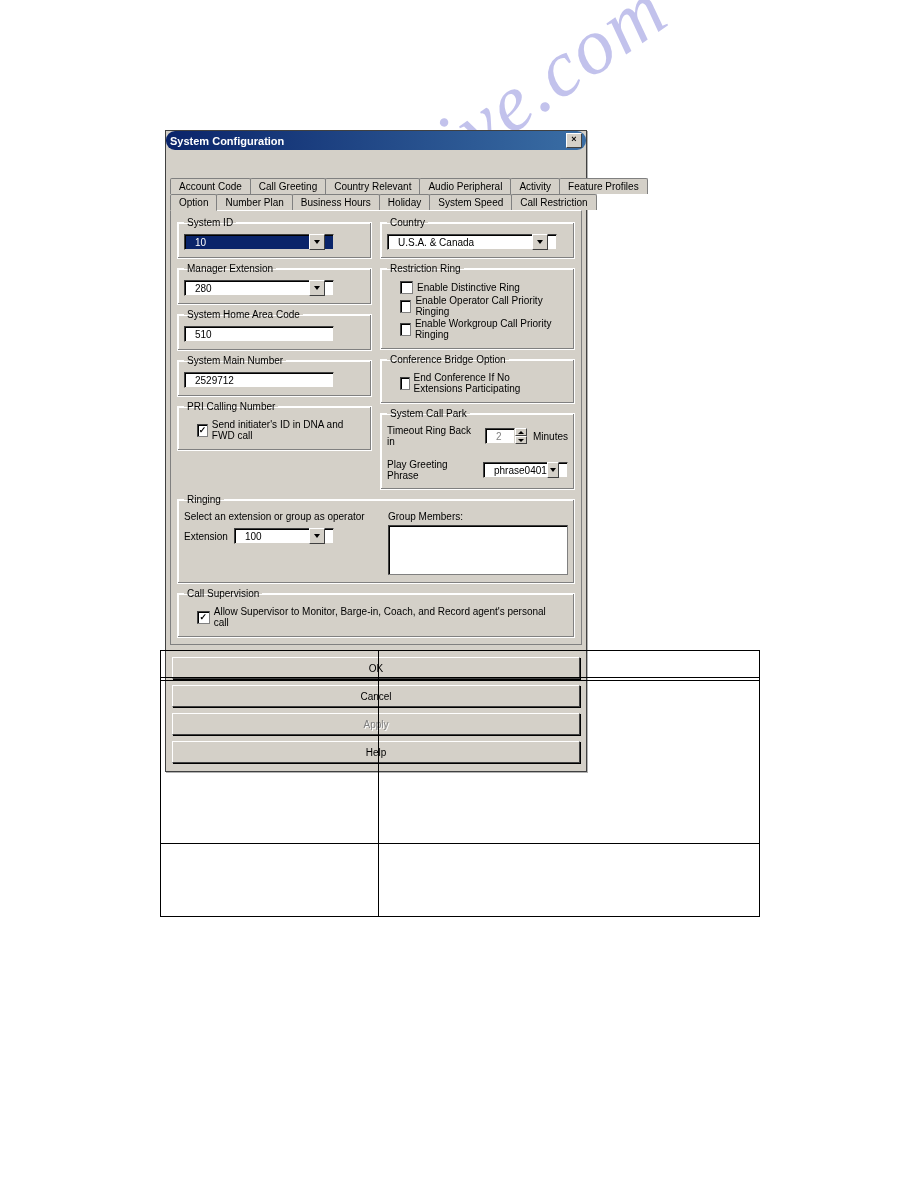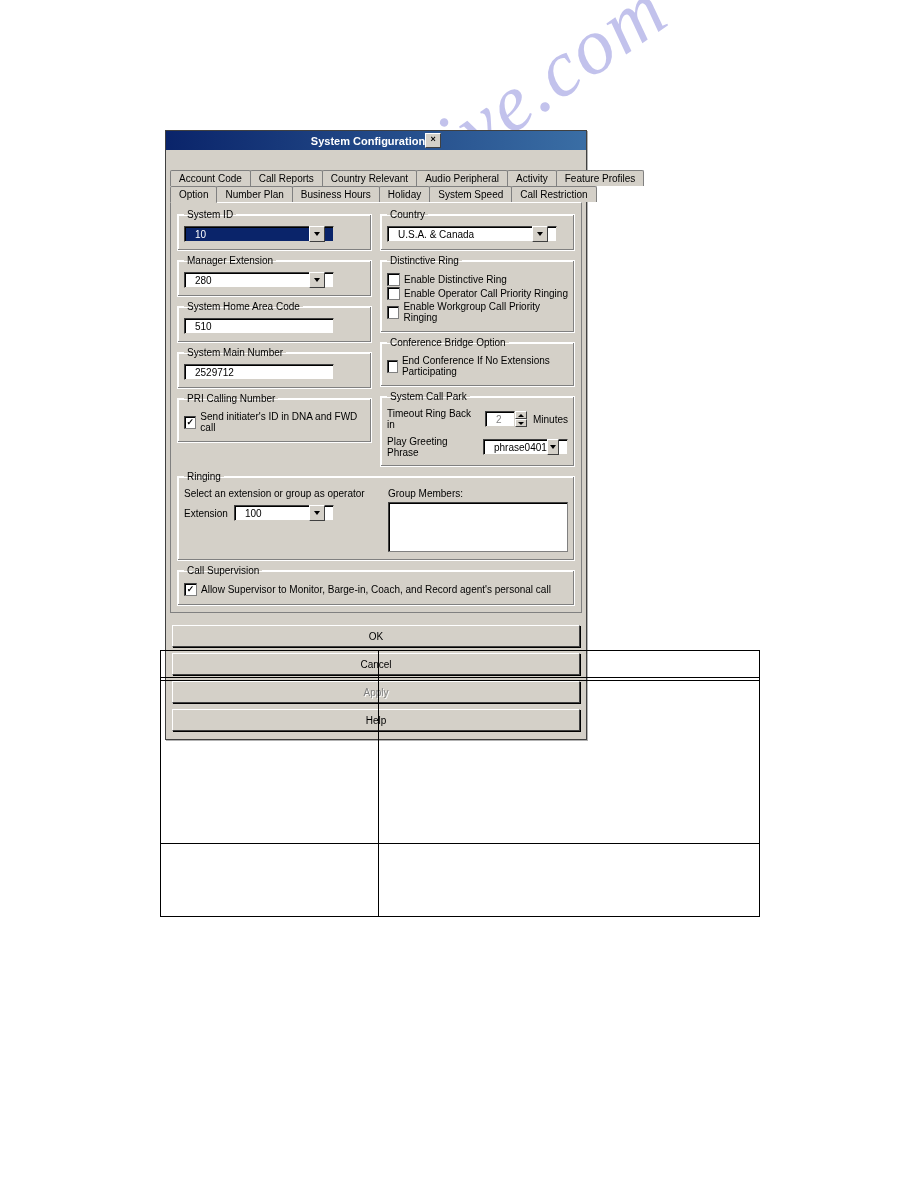--- a/index.html
+++ b/index.html
@@ -22,40 +22,42 @@
     background: #d4d0c8;
     border: 1px solid #404040;
     box-shadow: 1px 1px 0 rgba(0,0,0,0.3);
   }
   .titlebar {
     background: linear-gradient(to right, #0a246a, #3a6ea5);
     color: #ffffff;
     font-weight: bold;
     padding: 2px 4px;
     display: flex;
-    justify-content: center;
+    justify-content: space-between;
     align-items: center;
     font-size: 11px;
+    border-radius: 9px;
   }
   .close-btn {
     width: 14px;
     height: 13px;
     background: #d4d0c8;
     border: 1px solid #fff;
     border-right-color: #404040;
     border-bottom-color: #404040;
     color: #000;
     font-size: 9px;
     line-height: 11px;
     text-align: center;
     font-weight: bold;
     font-family: Arial;
   }
   .tab-rows {
     padding: 20px 4px 0 4px;
+    margin-top: 8px;
   }
   .tab-row {
     display: flex;
     gap: 0;
   }
   .tab {
     border: 1px solid #808080;
     border-bottom: none;
     background: #d4d0c8;
     padding: 2px 8px;
@@ -142,21 +144,21 @@
     content: "";
     border-left: 3px solid transparent;
     border-right: 3px solid transparent;
     border-top: 4px solid #000;
   }
   .checkbox-row {
     display: flex;
     align-items: center;
     gap: 4px;
     font-size: 10px;
-    margin: 1px 0;
+    margin: 1px 13px;
   }
   .chk {
     width: 11px;
     height: 11px;
     background: #fff;
     border: 1px solid #808080;
     border-top-color: #404040;
     border-left-color: #404040;
     box-shadow: inset 1px 1px 0 #000;
     display: inline-flex;
@@ -266,21 +268,21 @@
 
 <div class="dialog">
   <div class="titlebar">
     <span>System Configuration</span>
     <span class="close-btn">×</span>
   </div>
 
   <div class="tab-rows">
     <div class="tab-row">
       <span class="tab">Account Code</span>
-      <span class="tab">Call Reports</span>
+      <span class="tab">Call Greeting</span>
       <span class="tab">Country Relevant</span>
       <span class="tab">Audio Peripheral</span>
       <span class="tab">Activity</span>
       <span class="tab">Feature Profiles</span>
     </div>
     <div class="tab-row">
       <span class="tab active">Option</span>
       <span class="tab">Number Plan</span>
       <span class="tab">Business Hours</span>
       <span class="tab">Holiday</span>
@@ -330,21 +332,21 @@
     <div class="col right">
       <fieldset class="group">
         <legend>Country</legend>
         <div class="combo" style="width:170px">
           <span>U.S.A. &amp; Canada</span>
           <span class="arrow"></span>
         </div>
       </fieldset>
 
       <fieldset class="group">
-        <legend>Distinctive Ring</legend>
+        <legend>Restriction Ring</legend>
         <div class="checkbox-row">
           <span class="chk"></span>
           <span>Enable Distinctive Ring</span>
         </div>
         <div class="checkbox-row">
           <span class="chk"></span>
           <span>Enable Operator Call Priority Ringing</span>
         </div>
         <div class="checkbox-row">
           <span class="chk"></span>
@@ -355,21 +357,21 @@
       <fieldset class="group">
         <legend>Conference Bridge Option</legend>
         <div class="checkbox-row">
           <span class="chk"></span>
           <span>End Conference If No Extensions Participating</span>
         </div>
       </fieldset>
 
       <fieldset class="group">
         <legend>System Call Park</legend>
-        <div class="row" style="margin-bottom:6px">
+        <div class="row" style="margin-bottom:12px">
           <span class="inline-label">Timeout Ring Back in</span>
           <span class="spinner">
             <span class="textbox">2</span>
             <span class="spinbtns">
                 <div class="up"></div>
                 <div class="down"></div>
               </span>
           </span>
           <span class="inline-label">Minutes</span>
         </div>

